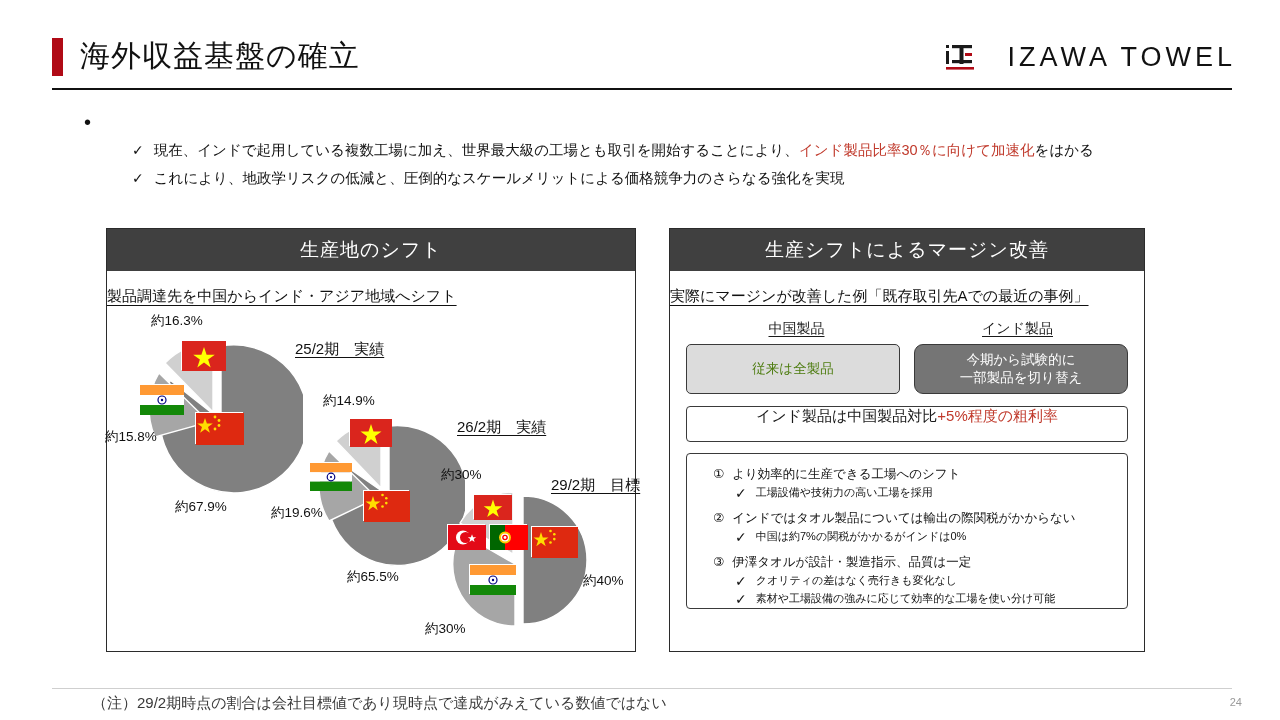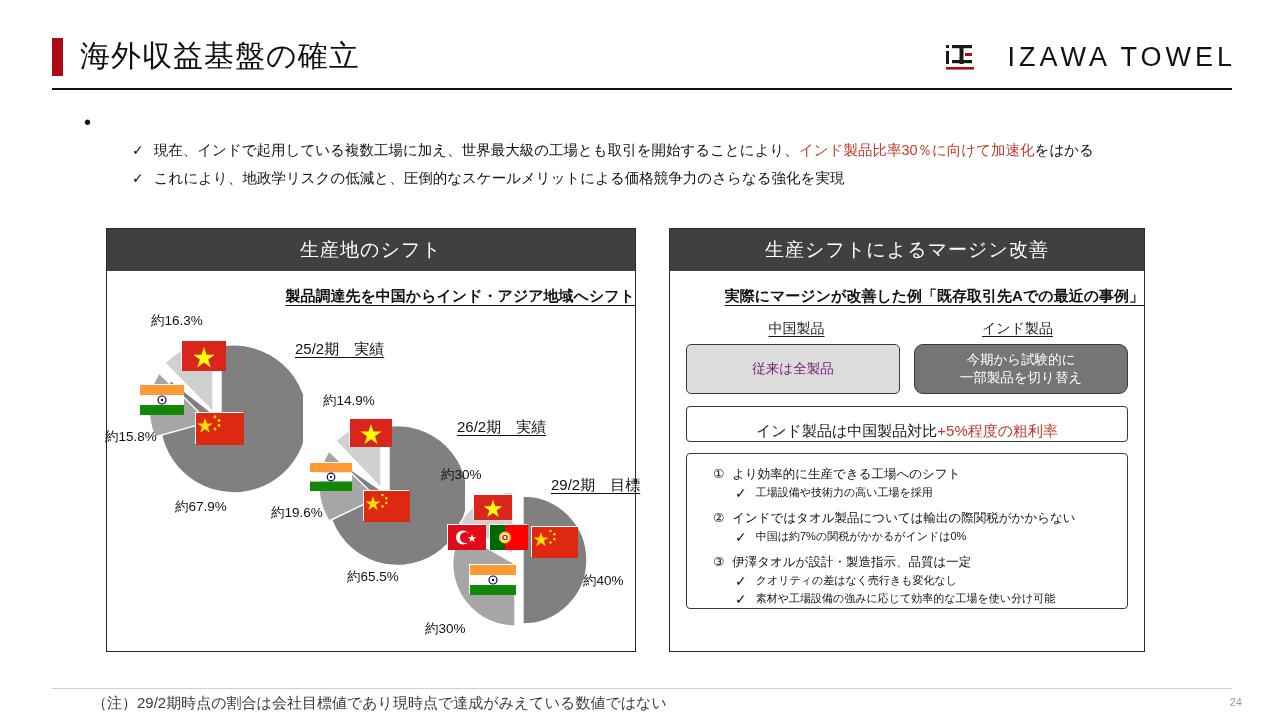--- a/index.html
+++ b/index.html
@@ -87,27 +87,26 @@
   .panel-right { left: 645px; top: 228px; width: 476px; height: 424px; }
   .panel-head {
     height: 42px;
     background: #404040;
     color: #fff;
     display: flex; align-items: center; justify-content: center;
     font-size: 19px;
     letter-spacing: 1px;
   }
   .panel-sub {
-    text-align: right;
+    text-align: left;
     font-size: 15px;
     margin-top: 16px;
     text-decoration: underline;
     text-underline-offset: 4px;
     color: #111;
-    font-weight: bold;
   }
 
   
   .pie-area { position: relative; width: 100%; height: 340px; }
   .pie-block { position: absolute; }
   .pie-label {
     position: absolute;
     font-size: 13.5px;
     color: #111;
     white-space: nowrap;
@@ -141,28 +140,28 @@
     flex: 1;
     border: 1.5px solid #3a3a3a;
     border-radius: 5px;
     height: 50px;
     display: flex; align-items: center; justify-content: center;
     text-align: center;
     font-size: 13.5px;
     line-height: 1.35;
     box-sizing: border-box;
   }
-  .box-china { background: #dcdcdc; color: #701a75; }
+  .box-china { background: #dcdcdc; color: #4d7c0f; }
   .box-india { background: #757575; color: #fff; border-radius: 9px; }
   .wide-box {
     margin: 12px 16px 0 16px;
     border: 1.5px solid #3a3a3a;
     border-radius: 4px;
     height: 36px;
-    display: flex; align-items: flex-end; justify-content: center;
+    display: flex; align-items: flex-start; justify-content: center;
     font-size: 15px;
     box-sizing: border-box;
   }
   .list-box {
     margin: 11px 16px 0 16px;
     border: 1.5px solid #3a3a3a;
     border-radius: 4px;
     height: 156px;
     padding: 10px 0 0 26px;
     box-sizing: border-box;

